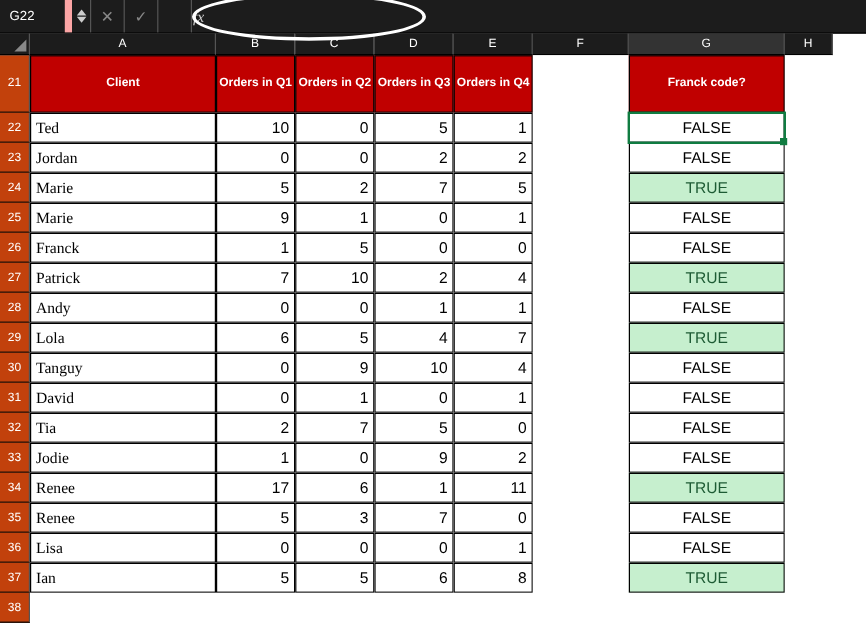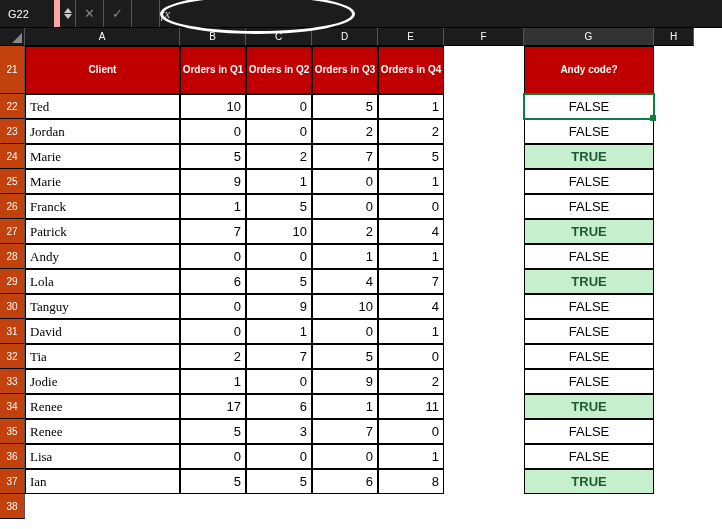--- a/index.html
+++ b/index.html
@@ -141,21 +141,21 @@
   .data-cell.num  { justify-content: flex-end; }
   .promo-cell {
     border: 1.5px solid #000;
     display: flex;
     align-items: center;
     justify-content: center;
     background: #fff;
     font-size: 13px;
     text-align: center;
   }
-  .promo-cell.true { background: #c6efce; color:#1e5b34; font-weight: bold; }
+  .promo-cell.true { background: #c6efce; color:#1e5b34; font-weight: normal; }
   .row-h-header { height: 48px; }
   .row-h-data { height: 25px; }
   
   .selected {
     outline: 2px solid #107c41;
     outline-offset: -1px;
     position: relative;
   }
   .selected::after {
     content:''; position:absolute; right:-3px; bottom:-3px;
@@ -191,21 +191,21 @@
     <div class="col-head">F</div>
     <div class="col-head G-sel">G</div>
     <div class="col-head">H</div>
     <div class="row-head row-h-header">21</div>
     <div class="thead row-h-header">Client</div>
     <div class="thead row-h-header">Orders in Q1</div>
     <div class="thead row-h-header">Orders in Q2</div>
     <div class="thead row-h-header">Orders in Q3</div>
     <div class="thead row-h-header">Orders in Q4</div>
     <div class="cell row-h-header"></div>
-    <div class="thead row-h-header">Andy code?</div>
+    <div class="thead row-h-header">Franck code?</div>
     <div class="cell row-h-header"></div>
     <div class="row-head row-h-data">22</div>
     <div class="data-cell name row-h-data">Ted</div>
     <div class="data-cell num row-h-data">10</div>
     <div class="data-cell num row-h-data">0</div>
     <div class="data-cell num row-h-data">5</div>
     <div class="data-cell num row-h-data">1</div>
     <div class="cell row-h-data"></div>
     <div class="promo-cell row-h-data selected">FALSE</div>
     <div class="cell row-h-data"></div>

